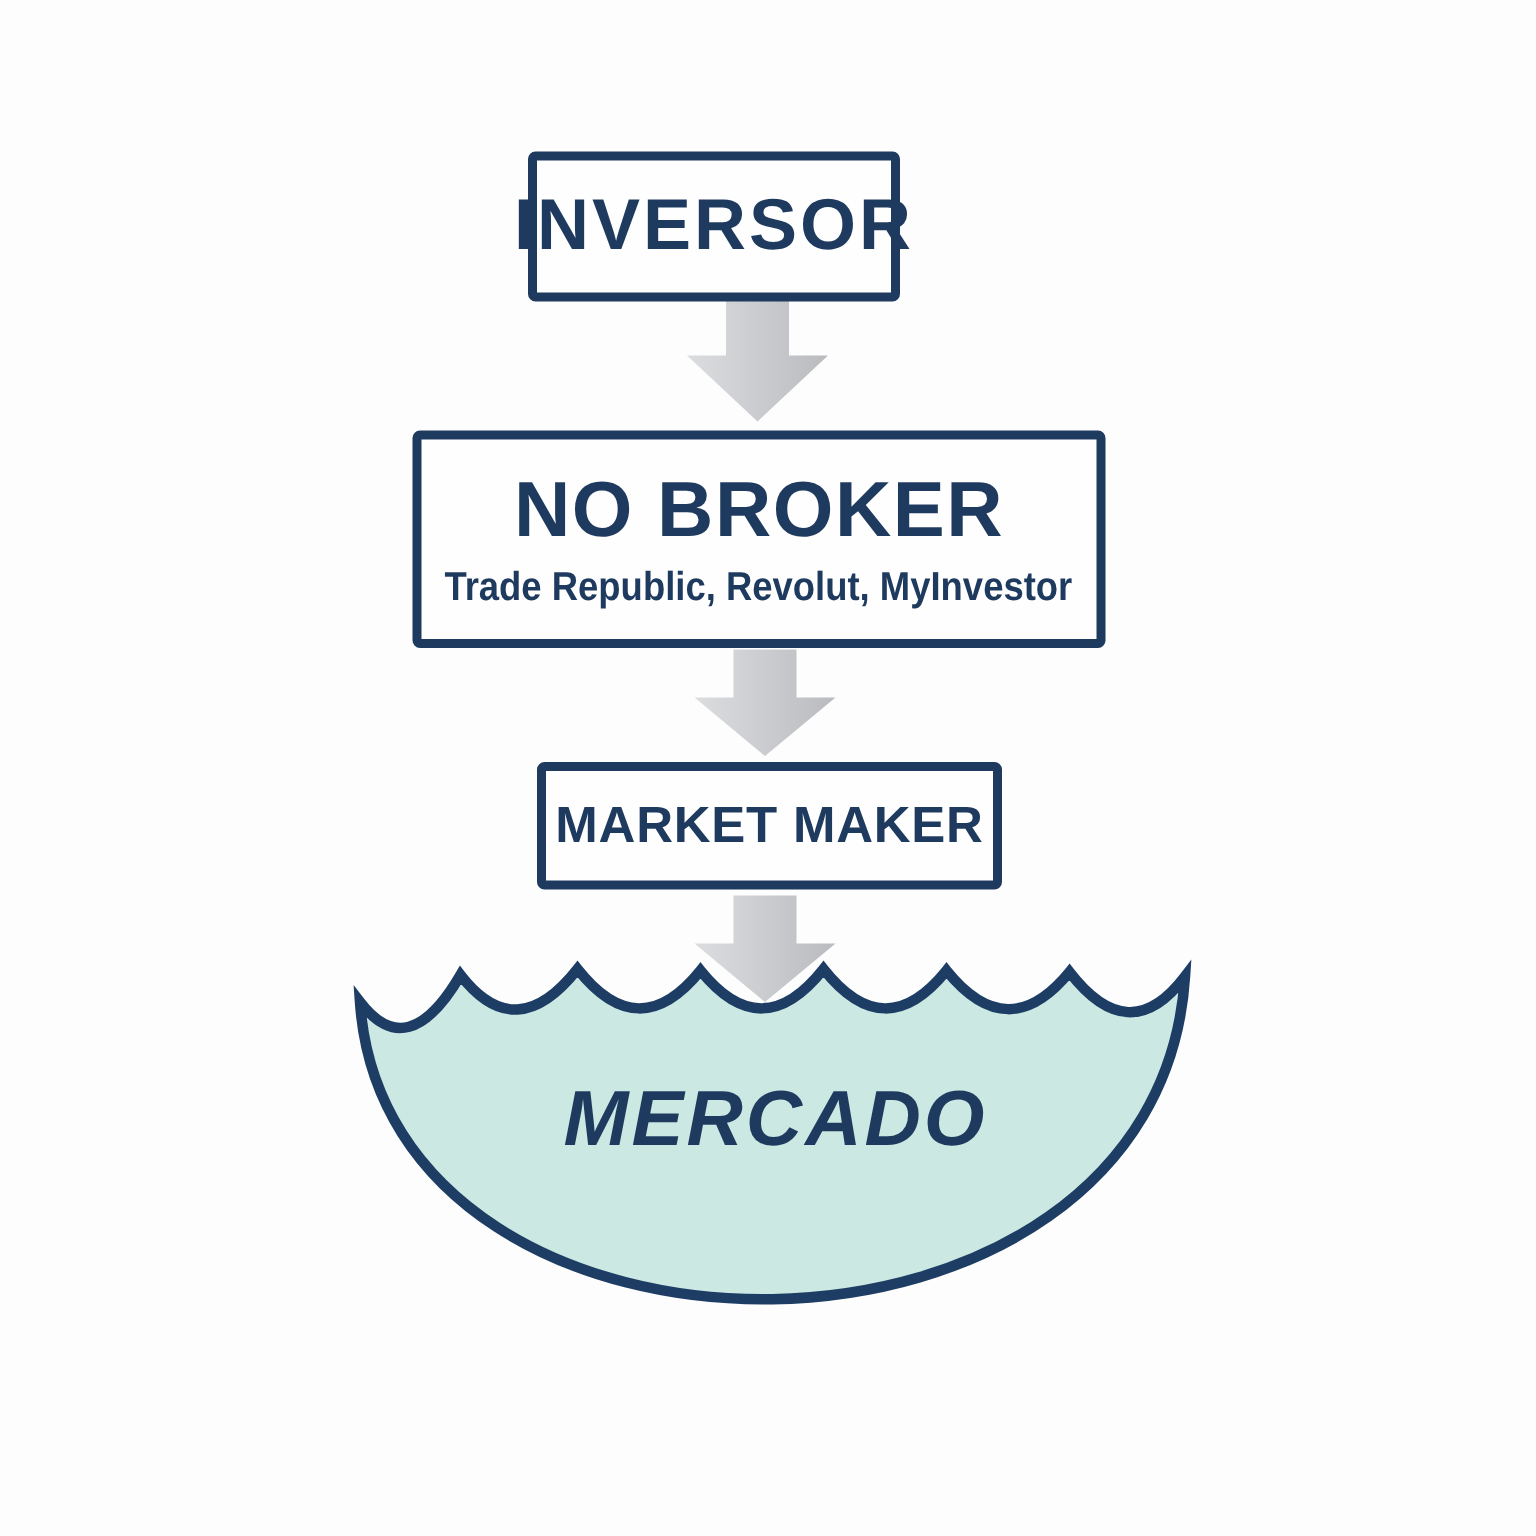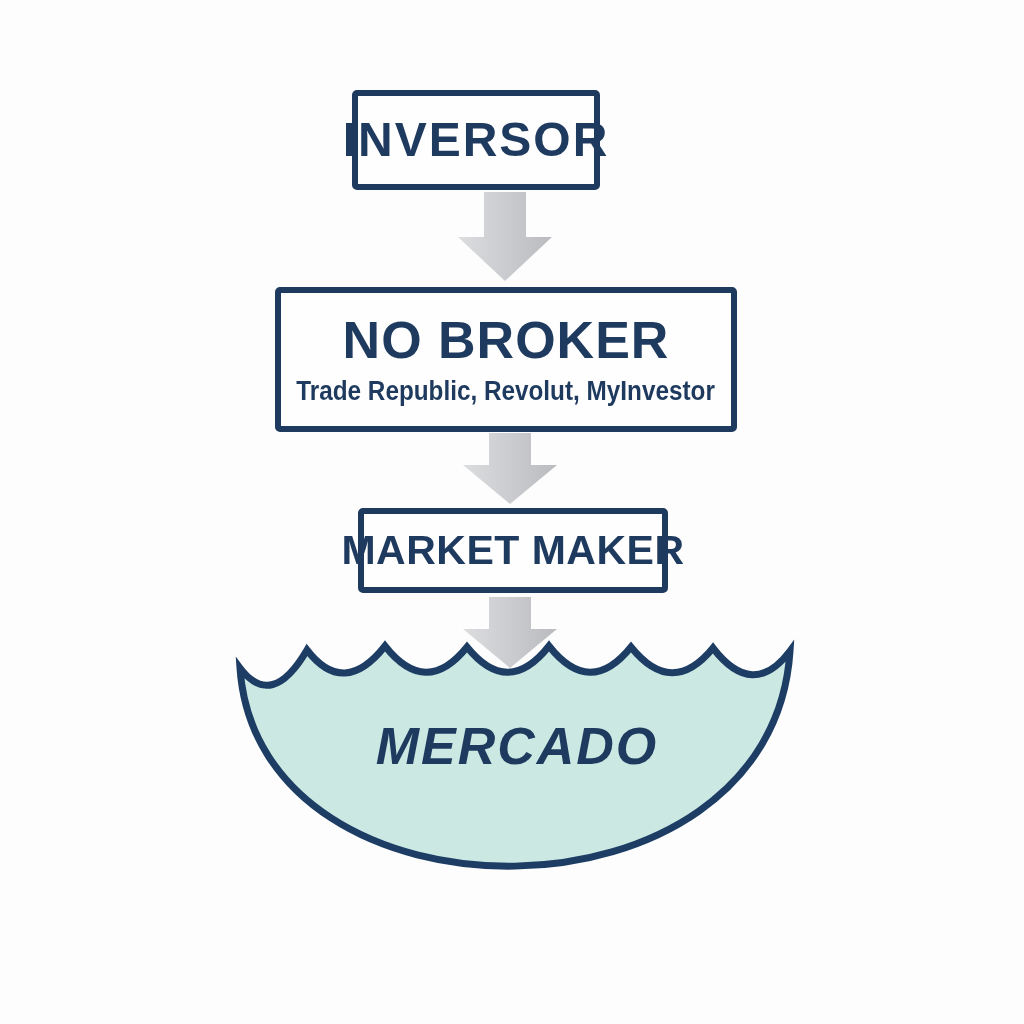--- a/index.html
+++ b/index.html
@@ -49,26 +49,26 @@
     flex-direction: column;
     align-items: center;
     justify-content: center;
   }
   .box-title {
     color: var(--navy);
     font-weight: bold;
     line-height: 1.08;
     white-space: nowrap;
   }
-  #box-inversor   { left: 352px; top:  90px; width: 248px; height: 100px; }
+  #box-inversor   { left: 352px; top:  101px; width: 248px; height: 100px; }
   #box-nobroker   { left: 275px; top: 287px; width: 462px; height: 145px; }
   #box-marketmaker{ left: 358px; top: 508px; width: 310px; height:  85px; }
   #box-inversor .box-title    { font-size: 48px; letter-spacing: 2px; }
   #box-nobroker .box-title    { font-size: 52px; letter-spacing: 1px; }
-  #box-marketmaker .box-title { font-size: 41px; letter-spacing: 0.5px; }
+  #box-marketmaker .box-title { font-size: 34px; letter-spacing: 0.5px; }
   .box-subtitle {
     color: var(--navy);
     font-weight: bold;
     font-size: 27px;
     margin-top: 8px;
     white-space: nowrap;
     transform: scaleX(0.9);
     transform-origin: center;
   }
   .mercado-label {

